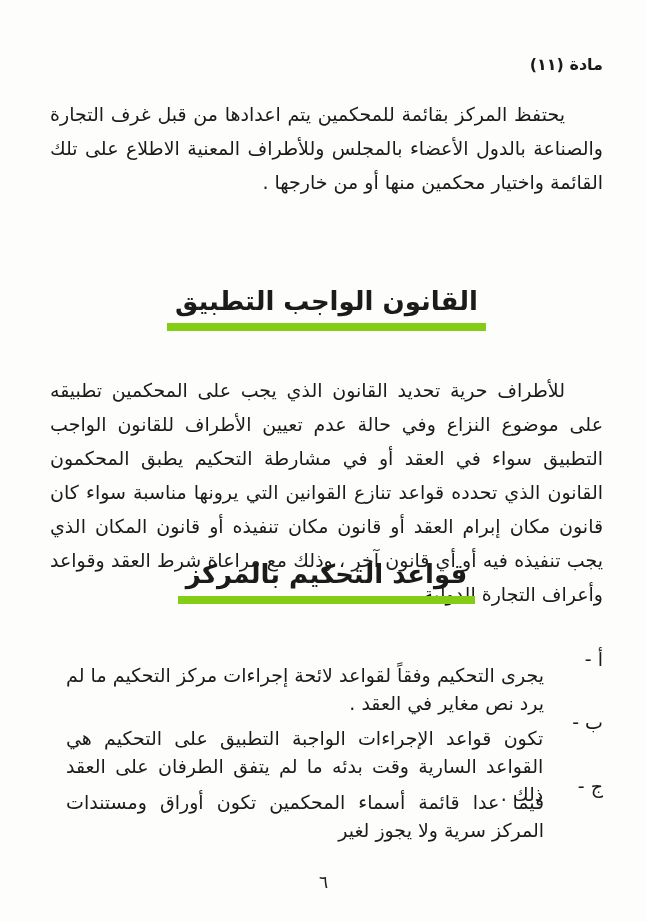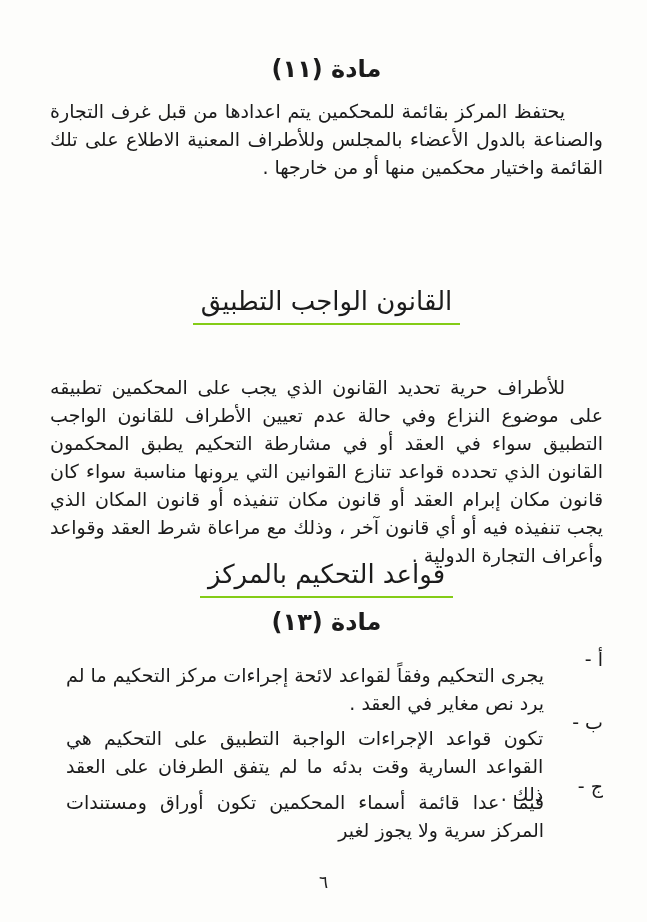--- a/index.html
+++ b/index.html
@@ -17,41 +17,40 @@
     color: #1b1b1b;
     overflow: hidden;
     direction: rtl;
   }
   .block {
     position: absolute;
     right: 44px;
     left: 50px;
   }
   .article-title {
-    text-align: center;
-    font-size: 24px;
+    font-size: 16px;
     font-weight: 700;
     letter-spacing: 0;
   }
   .para {
     font-size: 19px;
-    line-height: 28px;
+    line-height: 34px;
     text-align: justify;
     text-indent: 38px;
     margin: 0;
   }
   .section-heading-wrap {
     text-align: center;
   }
   .section-heading {
     display: inline-block;
     font-size: 26px;
-    font-weight: 400;
+    font-weight: 700;
     padding: 0 8px 6px 8px;
-    border-bottom: 2px solid #84cc16;
+    border-bottom: 8px solid #84cc16;
     line-height: 1.15;
   }
   .list-item {
     display: flex;
     align-items: flex-start;
   }
   .list-marker {
     flex: 0 0 30px;
     font-size: 19px;
     line-height: 28px;
@@ -101,21 +100,20 @@
     <span class="section-heading">القانون الواجب التطبيق</span>
   </div>
 
 
   <p class="block pos-p3 para">للأطراف حرية تحديد القانون الذي يجب على المحكمين تطبيقه على موضوع النزاع وفي حالة عدم تعيين الأطراف للقانون الواجب التطبيق سواء في العقد أو في مشارطة التحكيم يطبق المحكمون القانون الذي تحدده قواعد تنازع القوانين التي يرونها مناسبة سواء كان قانون مكان إبرام العقد أو قانون مكان تنفيذه أو قانون المكان الذي يجب تنفيذه فيه أو أي قانون آخر ، وذلك مع مراعاة شرط العقد وقواعد وأعراف التجارة الدولية .</p>
 
   <div class="block pos-heading2 section-heading-wrap">
     <span class="section-heading">قواعد التحكيم بالمركز</span>
   </div>
 
-  <div class="block pos-article13 article-title">مادة (١٣)</div>
 
   <div class="block pos-item-a list-item">
     <span class="list-marker">أ -</span>
     <span class="list-gap"></span>
     <span class="list-text">يجرى التحكيم وفقاً لقواعد لائحة إجراءات مركز التحكيم ما لم يرد نص مغاير في العقد .</span>
   </div>
 
   <div class="block pos-item-b list-item">
     <span class="list-marker">ب -</span>
     <span class="list-gap"></span>

